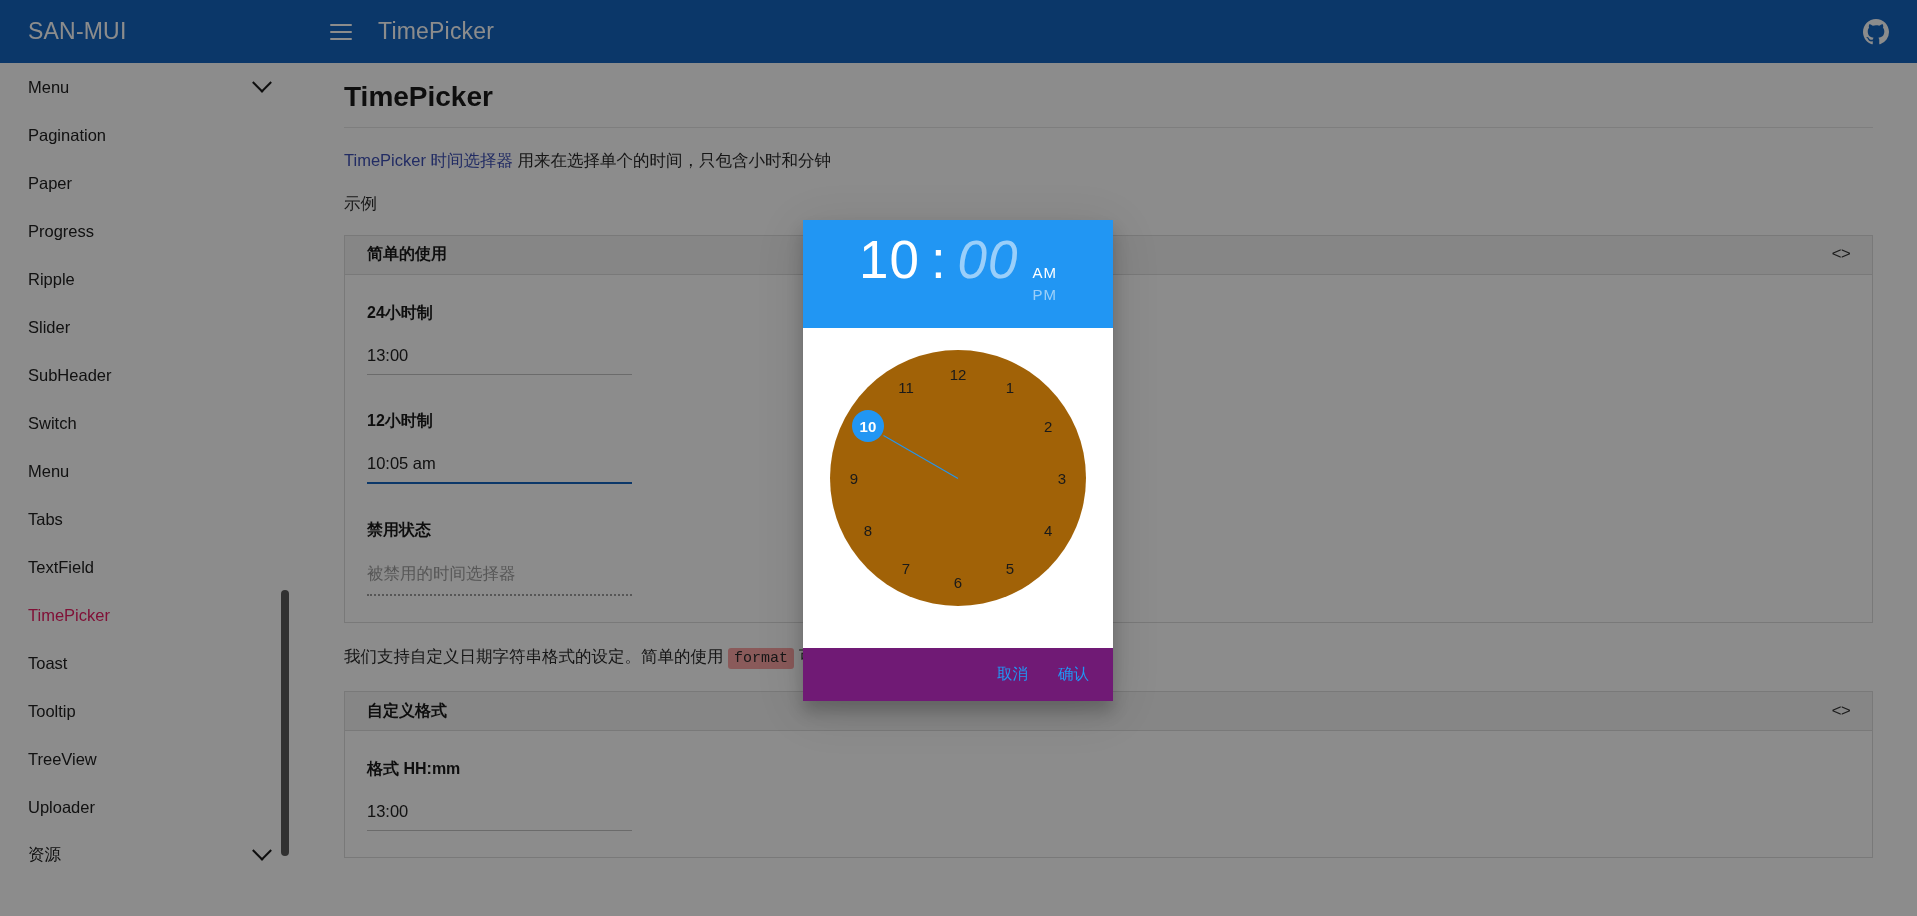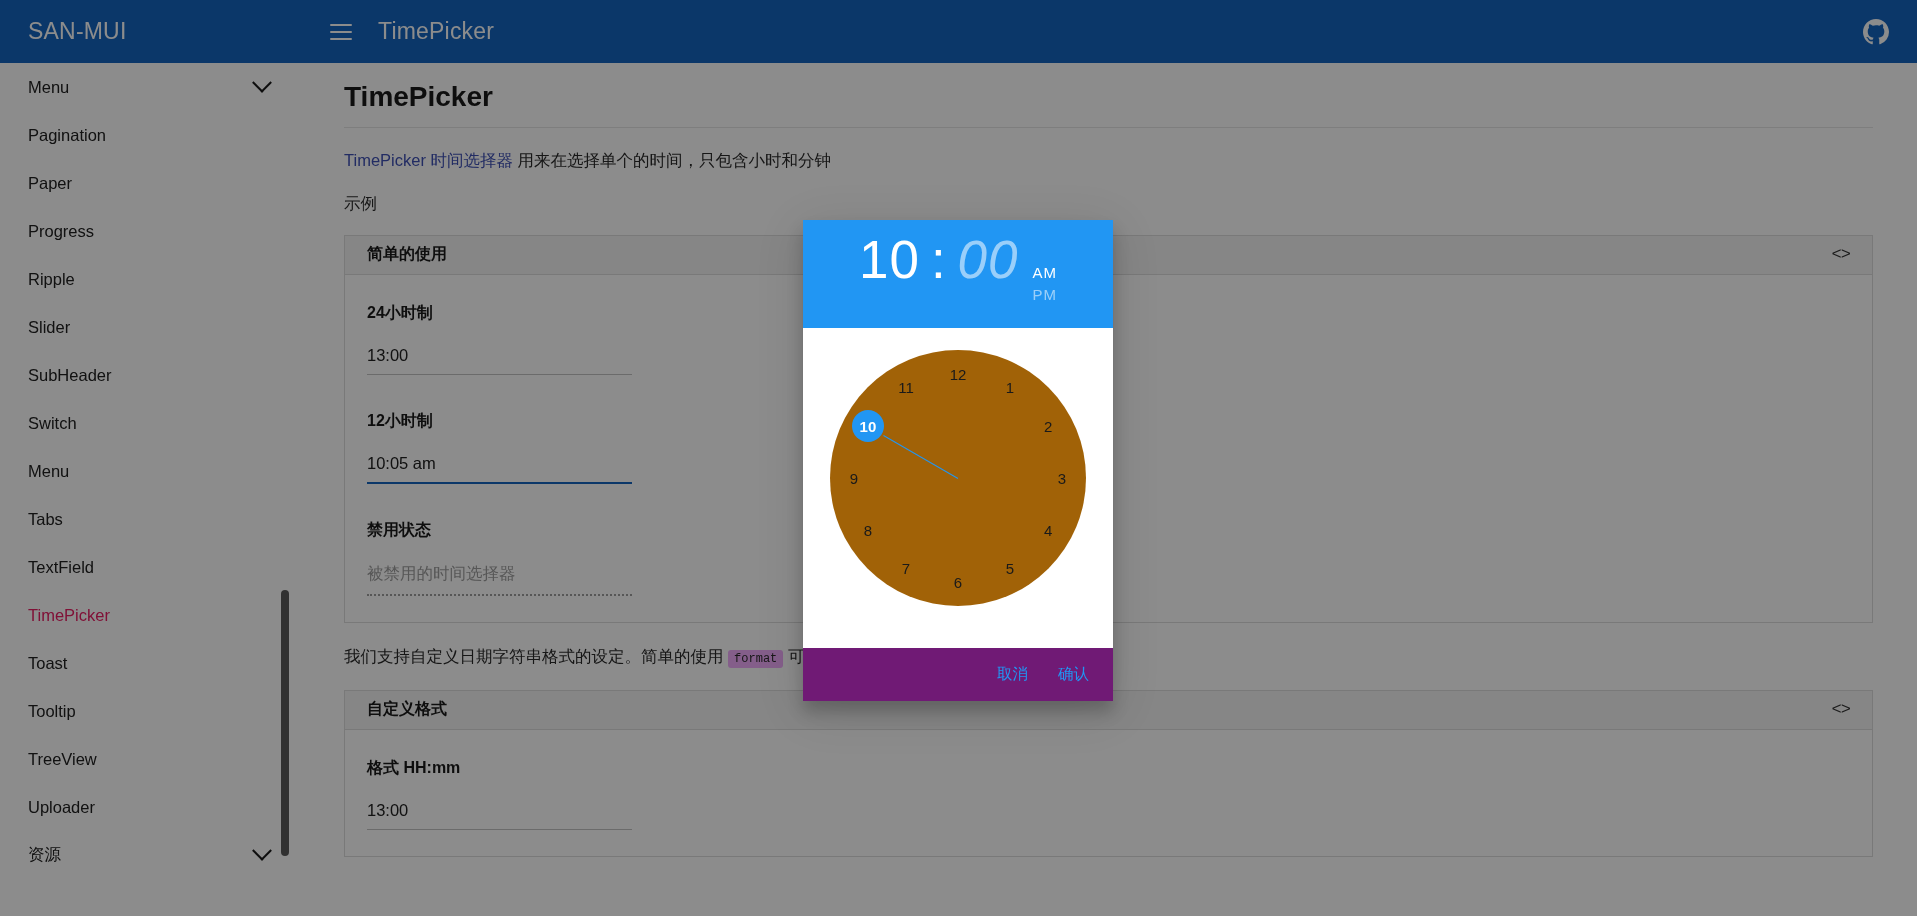--- a/index.html
+++ b/index.html
@@ -131,21 +131,21 @@
   .tf-value.placeholder { color: #9e9e9e; }
   .tf-underline { height: 1px; background: #c4c4c4; }
   .tf-underline.focused { height: 2px; background: #1565c0; }
   .tf-underline.disabled {
     height: 0; border-bottom: 2px dotted #9e9e9e; background: transparent;
   }
 
   .para { font-size: 16.5px; color: #2b2b2b; margin: 19px 0 20px 0; line-height: 1.7; }
   code.inline {
     font-family: "Liberation Mono", "DejaVu Sans Mono", monospace;
-    background: #f0abfc; border-radius: 3px; padding: 2px 6px; font-size: 12px;
+    background: #fca5a5; border-radius: 3px; padding: 2px 6px; font-size: 15px;
   }
 
   
   .overlay {
     position: absolute; left: 0; top: 0;
     width: 1917px; height: 916px;
     background: rgba(0,0,0,0.45);
   }
 
   .dialog {

